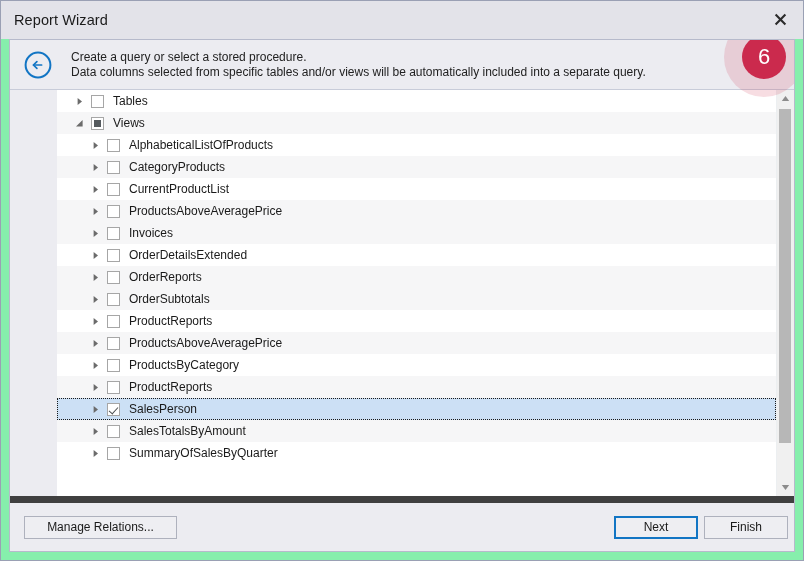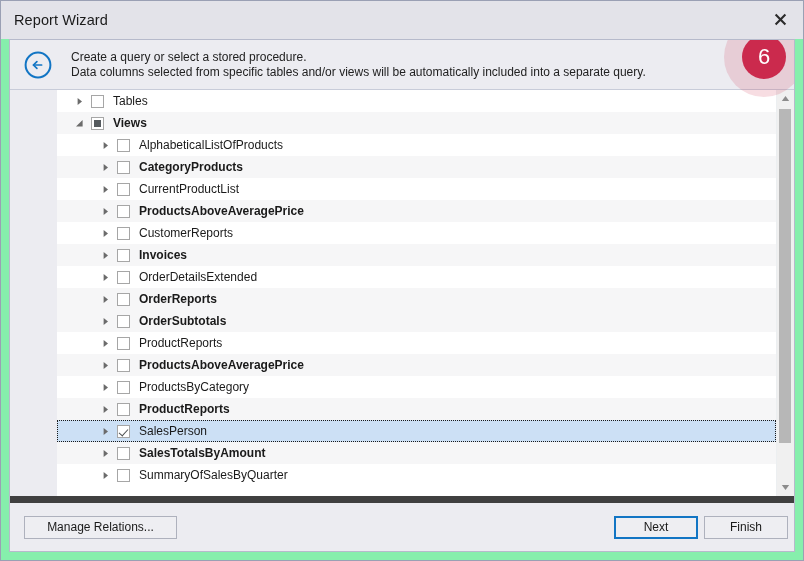--- a/index.html
+++ b/index.html
@@ -146,22 +146,22 @@
   }
   .row {
     height: 22px;
     display: flex;
     align-items: center;
     box-sizing: border-box;
     position: relative;
     padding-left: 16px;
     background: #ffffff;
   }
-  .row.alt { background: #f6f6f7; font-weight: bold; }
-  .row.child { padding-left: 42px; }
+  .row.alt { background: #f6f6f7; }
+  .row.child { padding-left: 32px; }
   .row.selected {
     background: #cce0f5;
     outline: 1px dotted #1a1a1a;
     outline-offset: -1px;
   }
 
   .expander {
     width: 13px;
     height: 13px;
     flex: 0 0 auto;
@@ -369,29 +369,20 @@
             <span class="row-label">CurrentProductList</span>
           </div>
           <div class="row alt child">
             <span class="expander">
               <svg width="9" height="9" viewBox="0 0 9 9">
                 <path d="M2.6 1 L7 4.5 L2.6 8 Z" fill="#6b6b6b"></path>
               </svg>
             </span>
             <span class="cbox"></span>
             <span class="row-label">ProductsAboveAveragePrice</span>
-          </div>
-          <div class="row child">
-            <span class="expander">
-              <svg width="9" height="9" viewBox="0 0 9 9">
-                <path d="M2.6 1 L7 4.5 L2.6 8 Z" fill="#6b6b6b"></path>
-              </svg>
-            </span>
-            <span class="cbox"></span>
-            <span class="row-label">CustomerReports</span>
           </div>
           <div class="row alt child">
             <span class="expander">
               <svg width="9" height="9" viewBox="0 0 9 9">
                 <path d="M2.6 1 L7 4.5 L2.6 8 Z" fill="#6b6b6b"></path>
               </svg>
             </span>
             <span class="cbox"></span>
             <span class="row-label">Invoices</span>
           </div>

